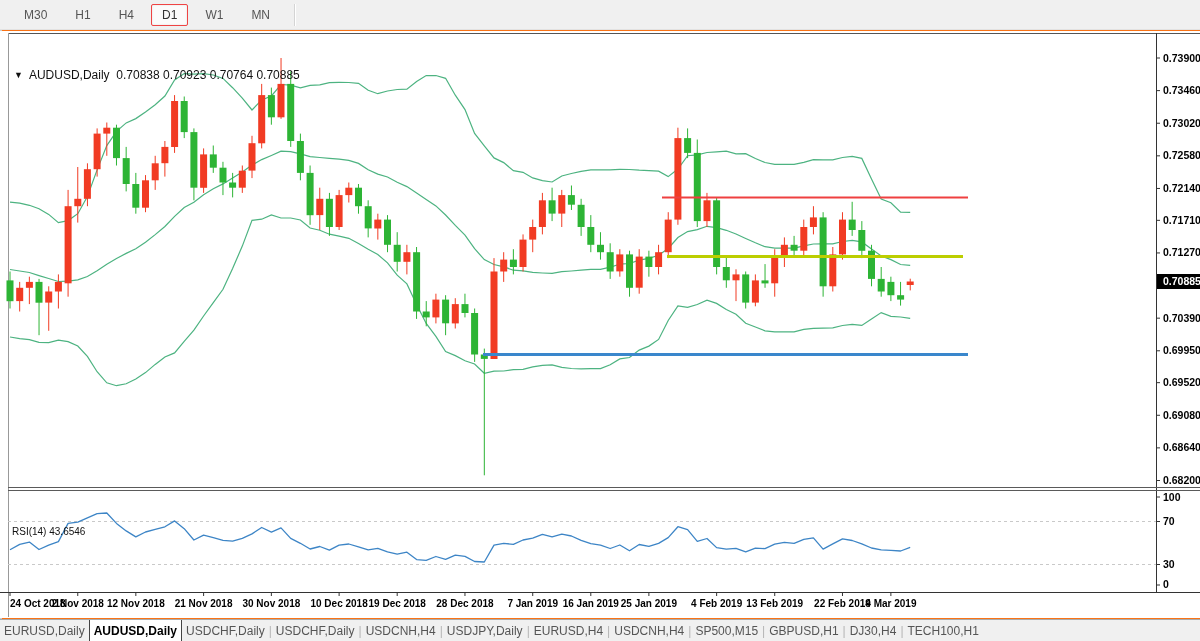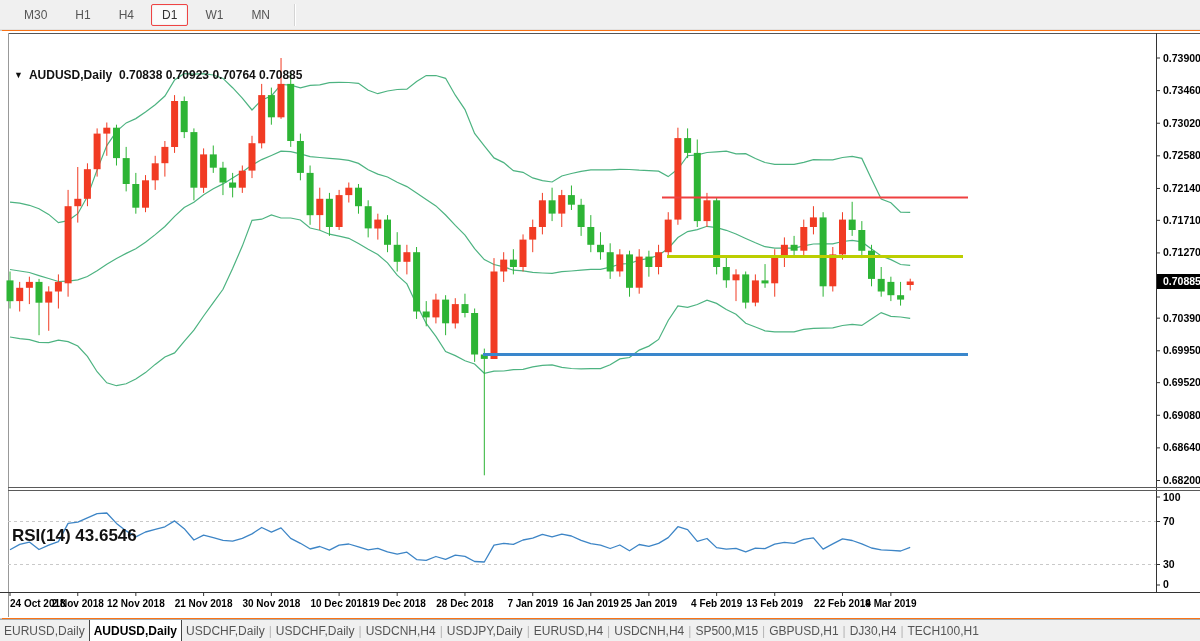--- a/index.html
+++ b/index.html
@@ -7,23 +7,23 @@
   #app{position:relative;width:1200px;height:641px;background:#f97316;}
   
   #tf-toolbar{position:absolute;top:0;left:0;width:1200px;height:30px;background:#f0f0f0;
     display:flex;align-items:center;padding-left:10px;box-sizing:border-box;border-bottom:1px solid #e2e2e2;}
   .tf-btn{font-size:12px;color:#555;padding:4px 10px;margin:0 3px;border:1px solid transparent;
     border-radius:2px;cursor:default;line-height:1;}
   .tf-btn.active{background:#fbfbfb;border:1px solid #ef4444;box-shadow:inset 0 0 2px #ddd;color:#333;}
   .tf-sep{width:1px;height:22px;background:#d4d4d4;border-right:1px solid #fff;margin-left:10px;}
   
   #chart-win{position:absolute;top:31px;left:0;width:1200px;height:587px;background:#fff;}
-  #chart-title{position:absolute;top:37px;left:14px;font-size:12px;font-weight:bold;color:#111;z-index:5;}
+  #chart-title{position:absolute;top:37px;left:14px;font-size:12px;font-weight:normal;color:#111;z-index:5;}
   #chart-title .tri{font-size:9px;margin-right:6px;position:relative;top:-1px;}
-  #rsi-title{position:absolute;top:495px;left:12px;font-size:17px;color:#111;z-index:5;font-weight:bold;}
+  #rsi-title{position:absolute;top:495px;left:12px;font-size:10px;color:#111;z-index:5;}
   svg text{font-family:"Liberation Sans",sans-serif;}
   
   #tab-bar{position:absolute;top:619px;left:0;width:1200px;height:22px;background:#f0f0f0;
     border-top:1px solid #aaa;display:flex;align-items:stretch;font-size:12px;overflow:hidden;}
   .tab{display:flex;align-items:center;padding:0 4px;color:#555;white-space:nowrap;cursor:default;}
   .tab.active{background:#fff;border:1px solid #444;border-top:none;color:#000;font-weight:bold;}
   .tab-sep{color:#b5b5b5;display:flex;align-items:center;}
   #left-edge{position:absolute;top:0;left:0;width:2px;height:641px;background:#c9c9c9;}
 </style>
 </head>

